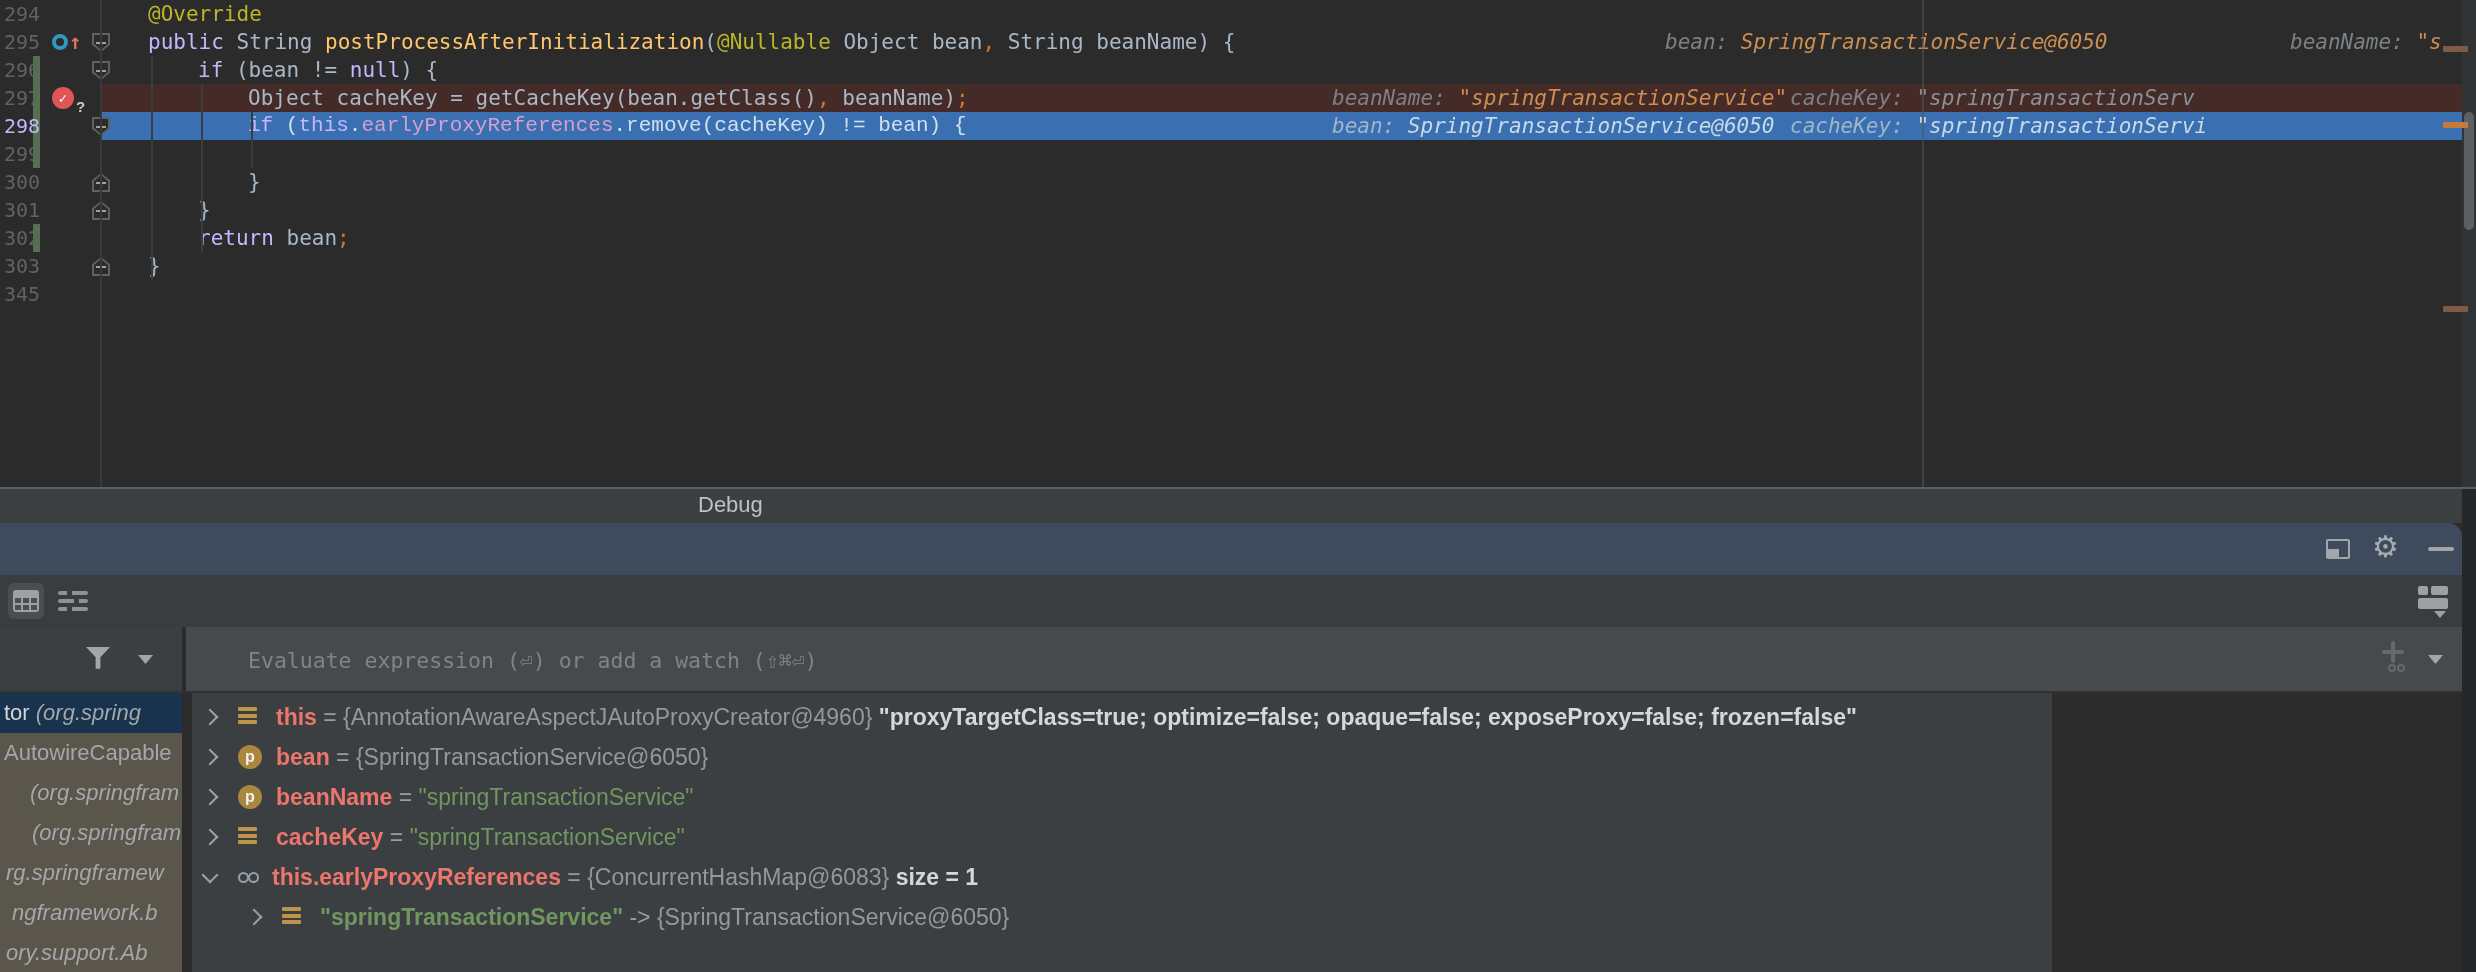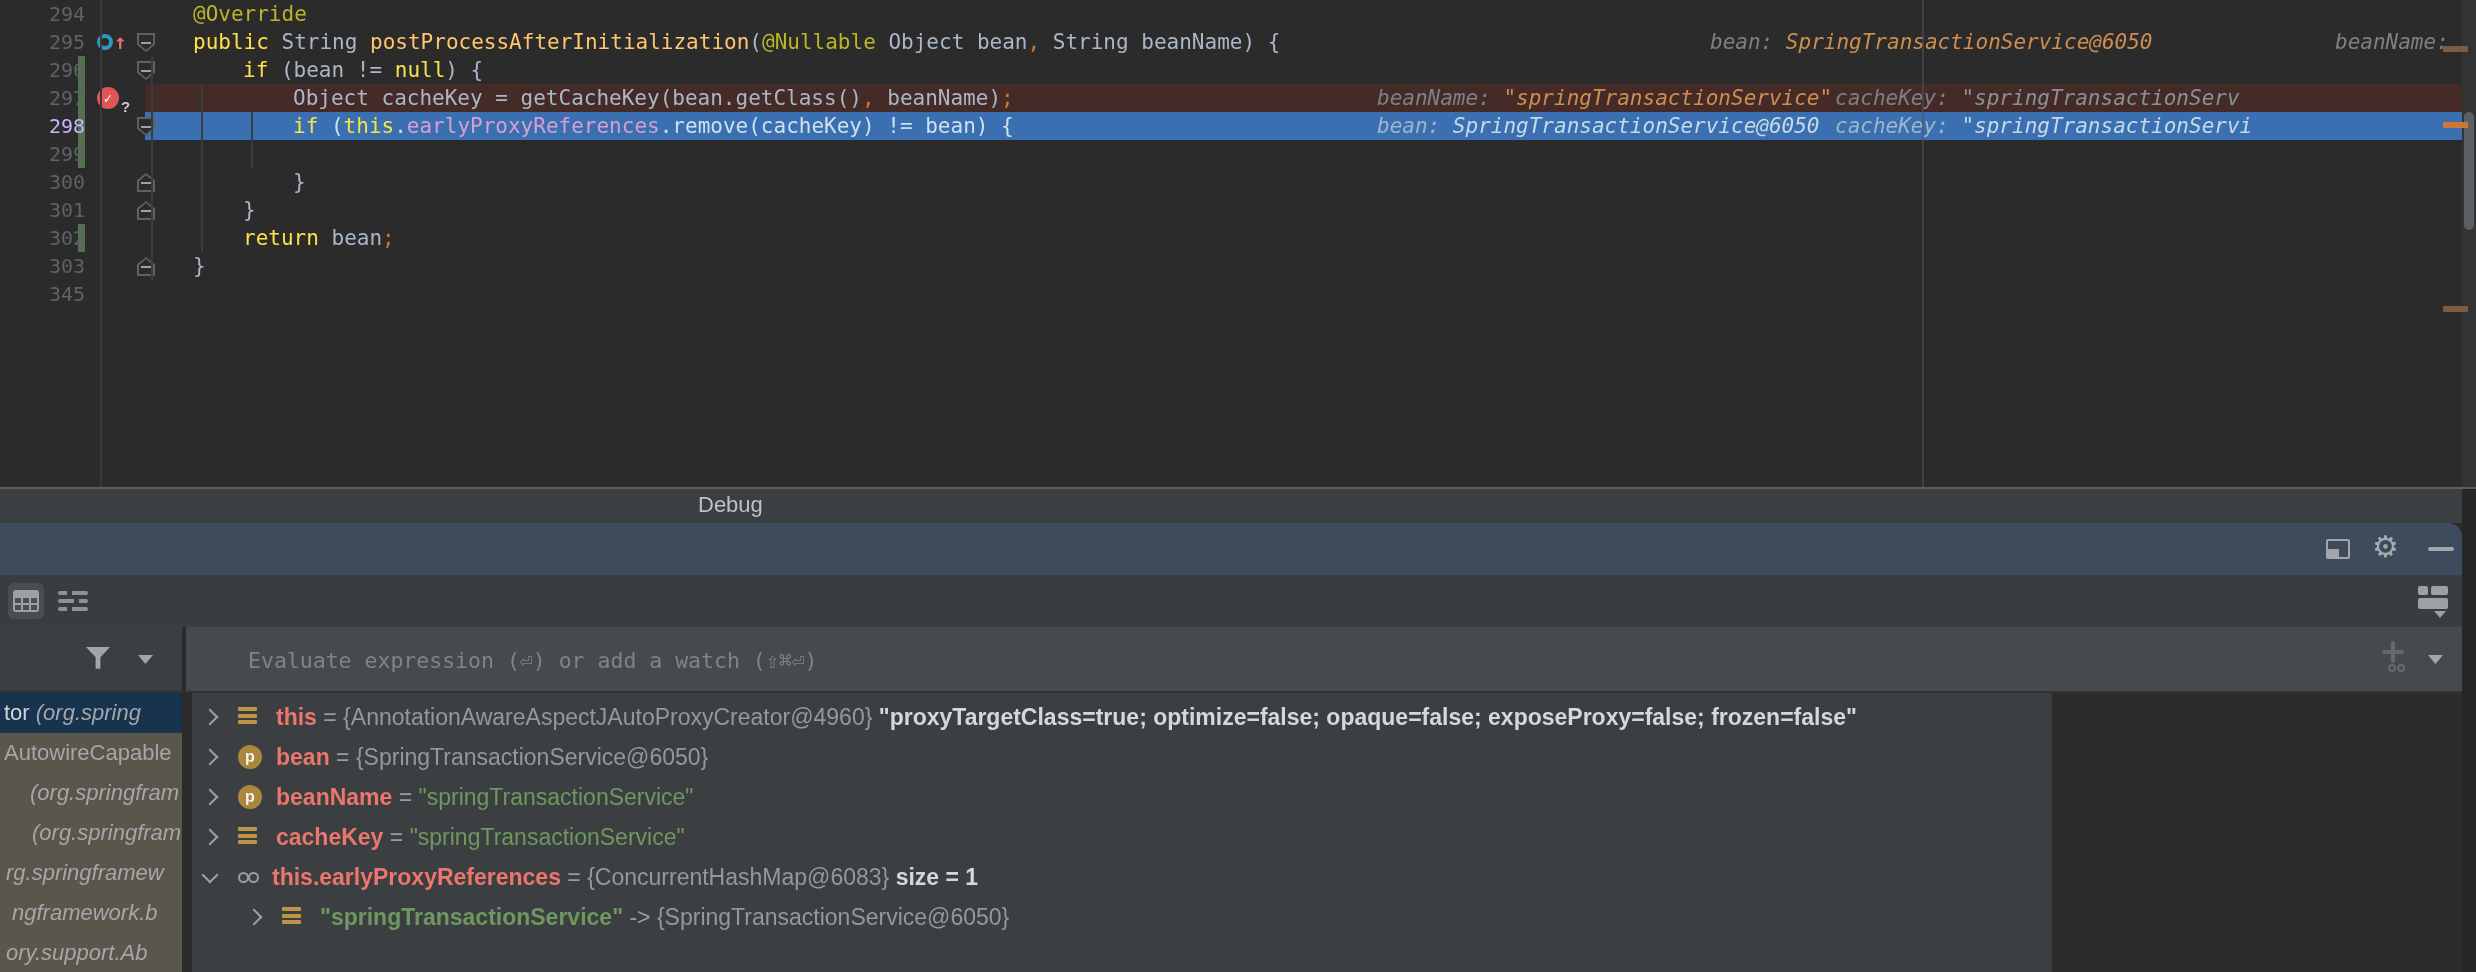--- a/index.html
+++ b/index.html
@@ -6,29 +6,29 @@
   #app{position:relative;width:2476px;height:972px;overflow:hidden;background:#2B2B2B;
        font-family:"Liberation Sans","DejaVu Sans",sans-serif;}
   .mono{font-family:"DejaVu Sans Mono","Liberation Mono",monospace;}
 
   
   #editor{position:absolute;left:0;top:0;width:2476px;height:487px;background:#2B2B2B;overflow:hidden;}
   #gutter-border{position:absolute;left:100px;top:0;width:2px;height:487px;background:#37393B;z-index:2;}
   .indent-guide{position:absolute;width:1.5px;background:#3A3D3F;z-index:2;}
   #margin-guide{position:absolute;top:0;width:2px;height:487px;background:#515456;opacity:.55;z-index:3;}
   #editor-lines{position:relative;z-index:1;}
-  .ed-row{position:relative;height:28px;line-height:28px;font-family:"DejaVu Sans Mono","Liberation Mono",monospace;font-size:21px;margin-left:45px;}
+  .ed-row{position:relative;height:28px;line-height:28px;font-family:"DejaVu Sans Mono","Liberation Mono",monospace;font-size:21px;}
   .band{position:absolute;left:100px;width:2362px;top:0;height:28px;z-index:0;}
   .hl-bp .band{background:#452B28;}
   .hl-exec .band{background:#3A70B2;}
   .lnum{position:absolute;left:4px;width:40px;text-align:left;color:#5E6366;font-size:20px;z-index:4;}
   .lnum.cur{color:#c4b5fd;}
   .change-bar{position:absolute;left:33px;top:0;width:7px;height:28px;background:#53714F;z-index:4;}
   .code{position:absolute;top:0;white-space:pre;z-index:4;}
-  .code .k{color:#fde047}.code .a{color:#BBB529}.code .m{color:#FFC66D}
+  .code .k{color:#c4b5fd}.code .a{color:#BBB529}.code .m{color:#FFC66D}
   .code .p{color:#A9B7C6}.code .c{color:#CC7832}.code .f{color:#BE7BB8}
   .hl-exec .code .p{color:#CFE0ED}.hl-exec .code .f{color:#D79FCE}
   .hint{position:absolute;top:0;font-style:italic;white-space:pre;z-index:4;}
   .hint .hlabel{color:#7B8185}
   .hint-orange .hvalue{color:#CE8E4F}
   .hint-gray .hvalue{color:#8A9095}
   .hint-light .hlabel{color:#A0B5C8}.hint-light .hvalue{color:#C8D9E6}
 
   
   .bp-icon{position:absolute;left:52px;top:3px;width:22px;height:22px;border-radius:50%;background:#E05555;z-index:5;
@@ -162,21 +162,21 @@
           <span class="hint hint-gray" style="left: 1790px;"><span class="hlabel">cacheKey: </span><span class="hvalue">"springTransactionServ</span></span>
         </div>
         <div class="ed-row hl-exec">
           <div class="band"></div>
           <div class="change-bar"></div>
           <span class="lnum cur">298</span>
           <div class="fold fstart">
             <div class="fin"></div>
             <div class="fdash"></div>
           </div>
-          <span class="code" style="left: 248px;"><span class="k">if </span><span class="p">(</span><span class="k">this</span><span class="p">.</span><span class="f">earlyProxyReferences</span><span class="p">.remove(cacheKey) != bean) {</span></span>
+          <span class="code" style="left: 248px; font-family: Liberation Mono, monospace;"><span class="k">if </span><span class="p">(</span><span class="k">this</span><span class="p">.</span><span class="f">earlyProxyReferences</span><span class="p">.remove(cacheKey) != bean) {</span></span>
           <span class="hint hint-light" style="left: 1332px;"><span class="hlabel">bean: </span><span class="hvalue">SpringTransactionService@6050</span></span>
           <span class="hint hint-light" style="left: 1790px;"><span class="hlabel">cacheKey: </span><span class="hvalue">"springTransactionServi</span></span>
         </div>
         <div class="ed-row">
           <div class="change-bar"></div>
           <span class="lnum">299</span>
         </div>
         <div class="ed-row">
           <span class="lnum">300</span>
           <div class="fold fend">

